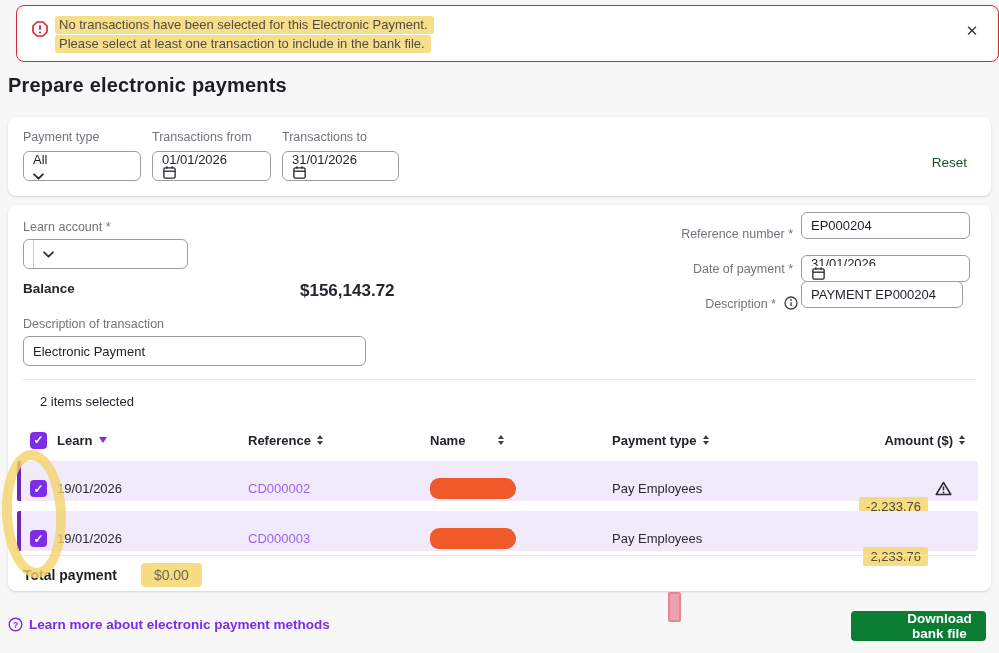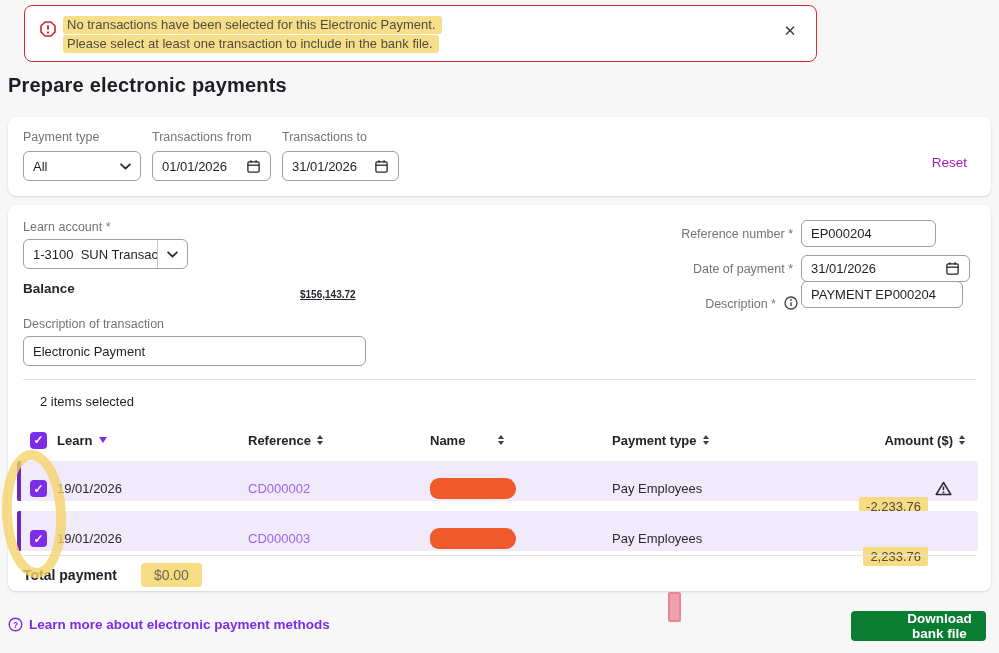--- a/index.html
+++ b/index.html
@@ -1,40 +1,40 @@
 <!DOCTYPE html>
 <html><head>
 <meta charset="utf-8">
 <style>
   * { margin:0; padding:0; box-sizing:border-box; }
   html,body { width:999px; height:653px; }
   body { font-family:"Liberation Sans", sans-serif; background:#f7f7f8; position:relative; color:#26262e; }
   .card { position:absolute; background:#fff; border-radius:8px; box-shadow:0 1px 3px rgba(0,0,0,0.10), 0 1px 1px rgba(0,0,0,0.05); }
 
   
-  #banner { position:absolute; left:24px; top:5px; width:793px; height:57px; background:#fff;
+  #banner { position:absolute; left:16px; top:5px; width:983px; height:57px; background:#fff;
             border:1.5px solid #d7282f; border-radius:8px; padding:9px 14px; }
   #banner .alert-icon { position:absolute; left:15px; top:15px; width:16px; height:16px; }
   #banner .lines { margin-left:24px; font-size:13px; line-height:19px; color:#514c3e; }
   .hl { background:rgba(246,216,118,0.85); border-radius:3px; padding:1px 6px 2px 4px; }
   #banner .close-x { position:absolute; right:16px; top:15px; width:20px; height:20px; font-size:15px; color:#3a3a42;
                      display:flex; align-items:center; justify-content:center; cursor:pointer; }
 
   
   #page-title { position:absolute; left:8px; top:74px; font-size:20px; font-weight:800; color:#1d1d25; letter-spacing:0.2px; }
 
   
   #filter-card { left:8px; top:117px; width:983px; height:79px; }
   .f-label { font-size:12.5px; color:#73737c; margin-bottom:7px; }
   .field-group { position:absolute; top:13px; }
   .control { height:30px; border:1px solid #9d9da4; border-radius:6px; background:#fff; display:flex;
-             align-items:center; font-size:13px; color:#1f1f27; padding:0 9px; }
+             font-size:13px; color:#1f1f27; padding:0 9px;flex-direction:column; }
   .control .val { flex:1; white-space:pre; overflow:hidden; }
   input.control { display:block; width:100%; padding:0 9px; font-family:"Liberation Sans", sans-serif; }
-  #reset-link { position:absolute; right:24px; top:38px; color:#a21caf; font-size:13.5px; font-weight:500; cursor:pointer; }
+  #reset-link { position:absolute; right:24px; top:38px; color:#14532d; font-size:13.5px; font-weight:500; cursor:pointer; }
 
   
   #main-card { left:8px; top:205px; width:983px; height:386px; }
   .abs { position:absolute; }
   .lbl { font-size:12.5px; color:#73737c; }
   .bold { font-weight:700; }
   .right-label { font-size:12.5px; color:#73737c; text-align:right; position:absolute; width:170px; }
   .divider { position:absolute; left:15px; right:15px; height:1px; background:#e4e4e8; }
 
   
@@ -138,27 +138,27 @@
   <div class="abs control" style="left:15px; top:34px; width:165px; padding-right:0;">
     <span class="val">1-3100  SUN Transacti</span>
     <span style="display:flex; align-items:center; justify-content:center; width:30px; height:100%; border-left:1px solid #c9c9cf;">
       <svg width="11" height="7" viewBox="0 0 10 6">
         <polyline points="1,1 5,5 9,1" fill="none" stroke="#2a2a32" stroke-width="1.6" stroke-linecap="round" stroke-linejoin="round"></polyline>
       </svg>
     </span>
   </div>
 
   <div class="abs bold" style="left:15px; top:76px; font-size:13.5px;">Balance</div>
-  <div class="abs bold" style="left:292px; top:84px; font-size:10px;text-decoration:underline;">$156,143.72</div>
+  <div class="abs bold" style="left:292px; top:76px; font-size:17px;">$156,143.72</div>
 
   <div class="abs lbl" style="left:15px; top:112px;">Description of transaction</div>
   <input class="abs control" style="left: 15px; top: 131px; width: 343px;" value="Electronic Payment">
 
   <div class="right-label" style="left:615px; top:22px;">Reference number *</div>
-  <input class="abs control" style="left: 793px; top: 15px; width: 135px; height: 27px;" value="EP000204">
+  <input class="abs control" style="left: 793px; top: 7px; width: 169px; height: 27px;" value="EP000204">
 
   <div class="right-label" style="left:615px; top:57px;">Date of payment *</div>
   <div class="abs control" style="left:793px; top:50px; width:169px; height:27px;">
     <span class="val">31/01/2026</span>
     <svg width="15" height="15" viewBox="0 0 16 16">
       <rect x="2" y="3" width="12" height="11" rx="1.5" fill="none" stroke="#26262e" stroke-width="1.4"></rect>
       <line x1="2" y1="6.6" x2="14" y2="6.6" stroke="#26262e" stroke-width="1.4"></line>
       <line x1="5.2" y1="1.4" x2="5.2" y2="4" stroke="#26262e" stroke-width="1.4"></line>
       <line x1="10.8" y1="1.4" x2="10.8" y2="4" stroke="#26262e" stroke-width="1.4"></line>
     </svg>

